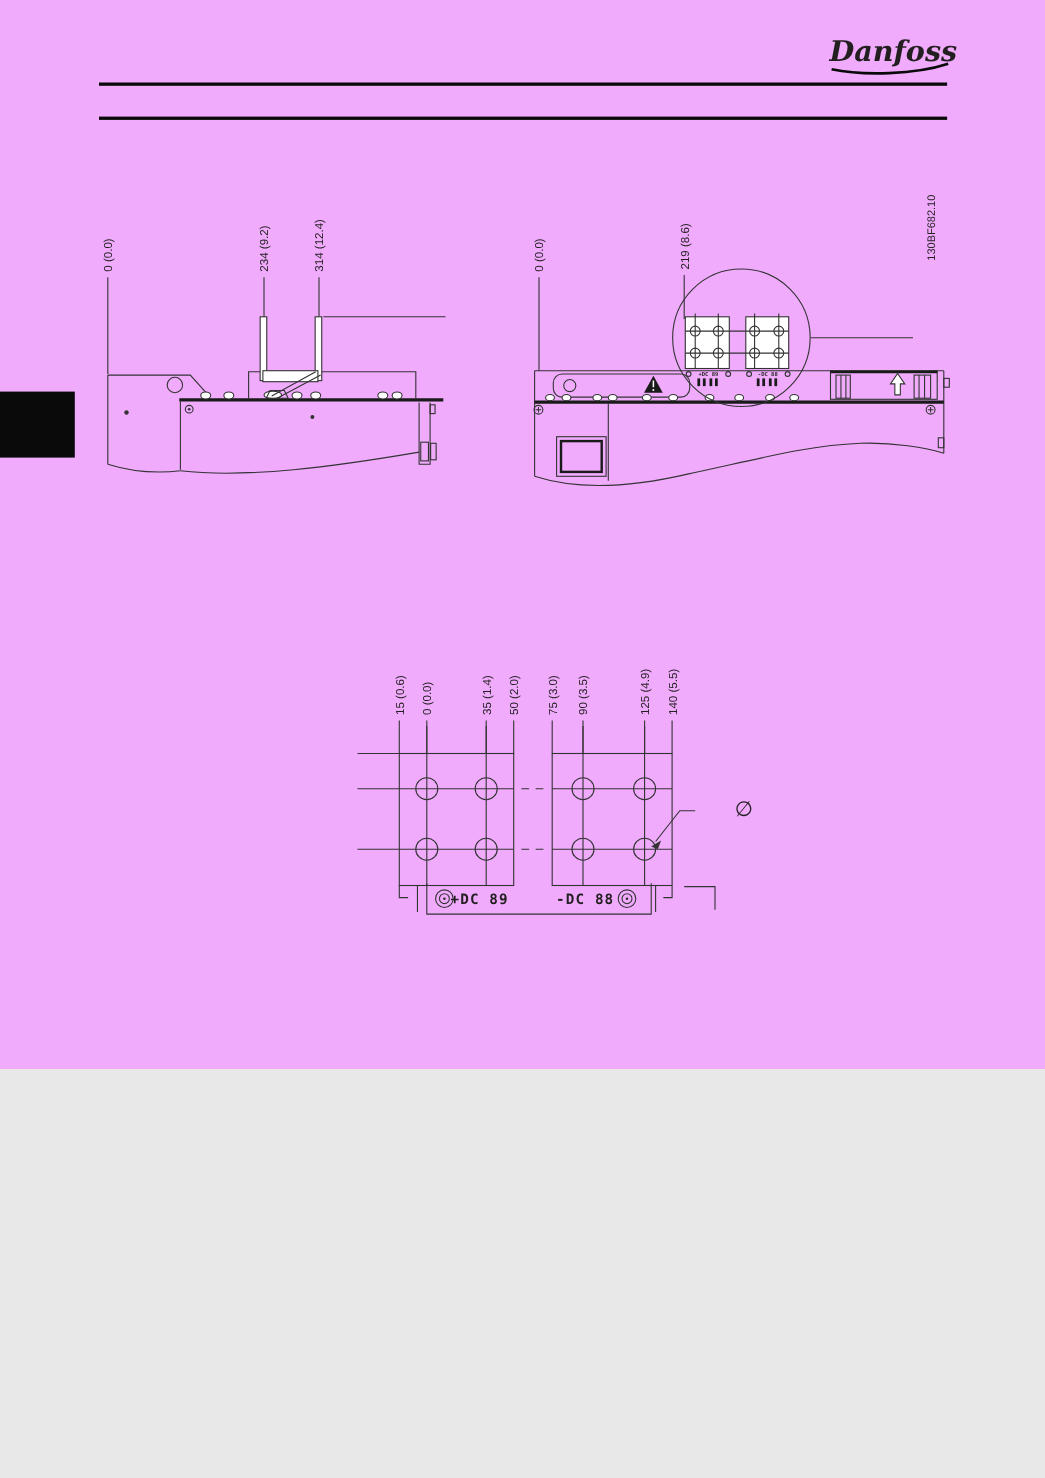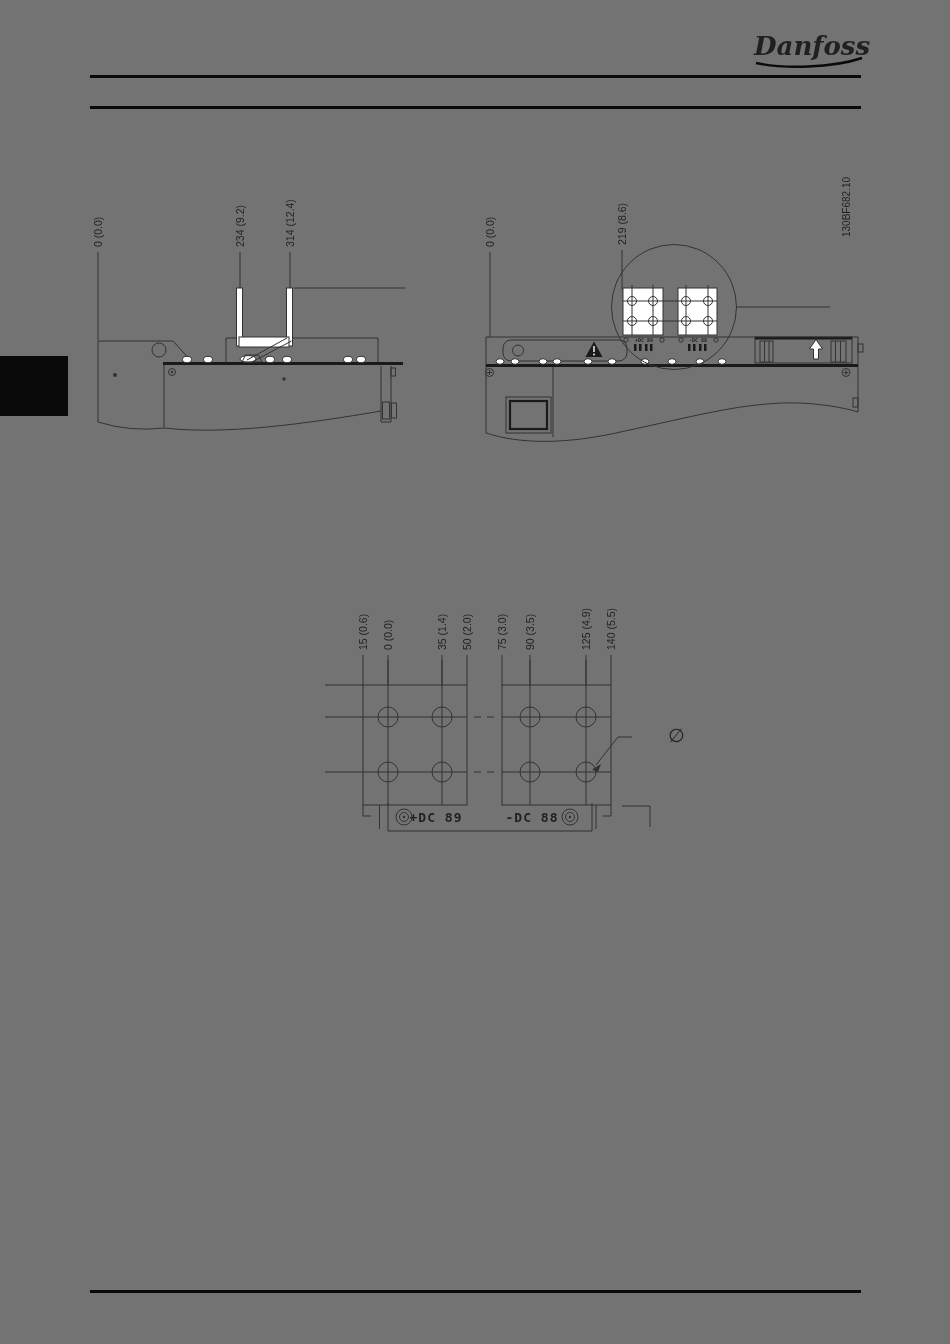--- a/index.html
+++ b/index.html
@@ -1,17 +1,17 @@
 <!DOCTYPE html>
 <html><head>
 <meta charset="utf-8">
 <style>
   html,body{margin:0;padding:0;background:#e8e8e8;}
   #page{
-    position:relative;width:950px;height:1344px;background:#737373;
+    position:relative;width:950px;height:972px;background:#f0abfc;
     font-family:"Liberation Sans",sans-serif;color:#231f20;overflow:hidden;
     margin:0 auto;
   }
   .abs{position:absolute;}
   .rule{position:absolute;background:#0a0a0a;}
   svg text{fill:#231f20;}
   .dimtext{font-family:"Liberation Sans",sans-serif;font-size:10.5px;}
   .idtext{font-family:"Liberation Sans",sans-serif;font-size:10px;}
   .dctext{font-family:"DejaVu Sans Mono",monospace;font-weight:bold;font-size:13px;letter-spacing:1px;}
   .minidc{font-family:"DejaVu Sans Mono",monospace;font-weight:bold;font-size:5px;}

